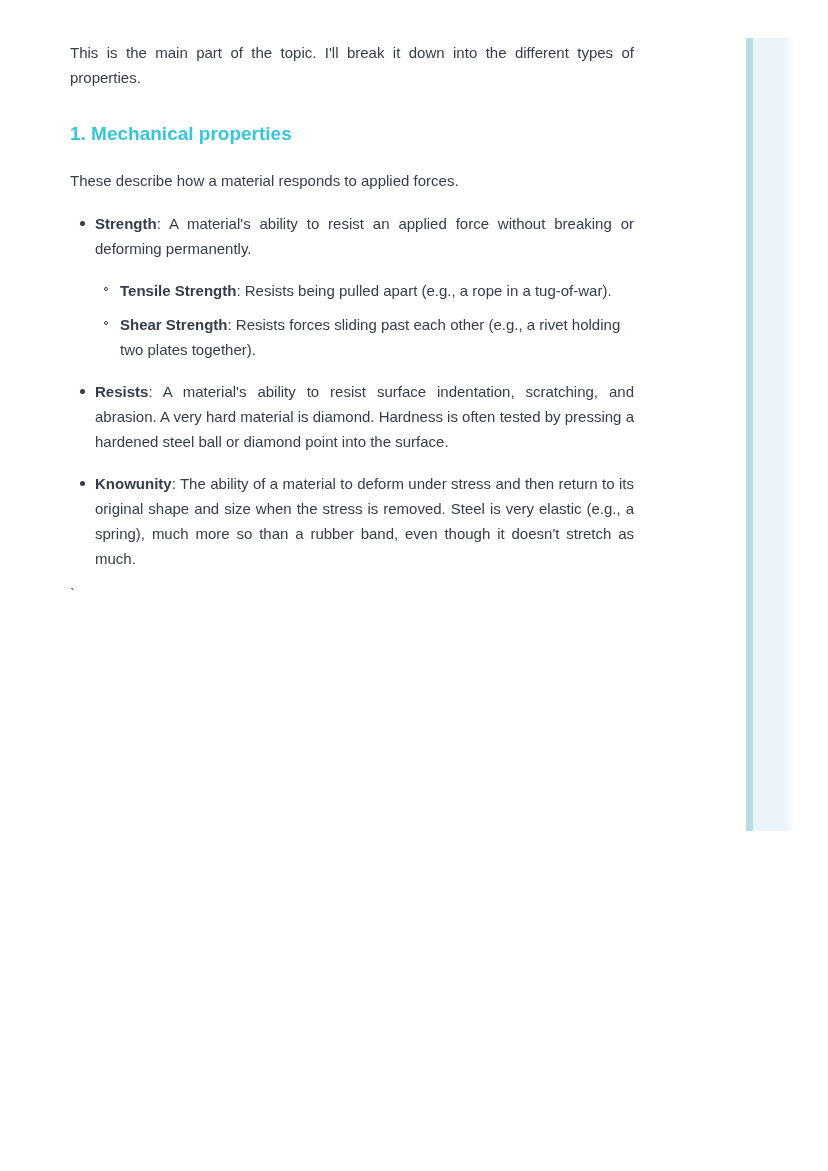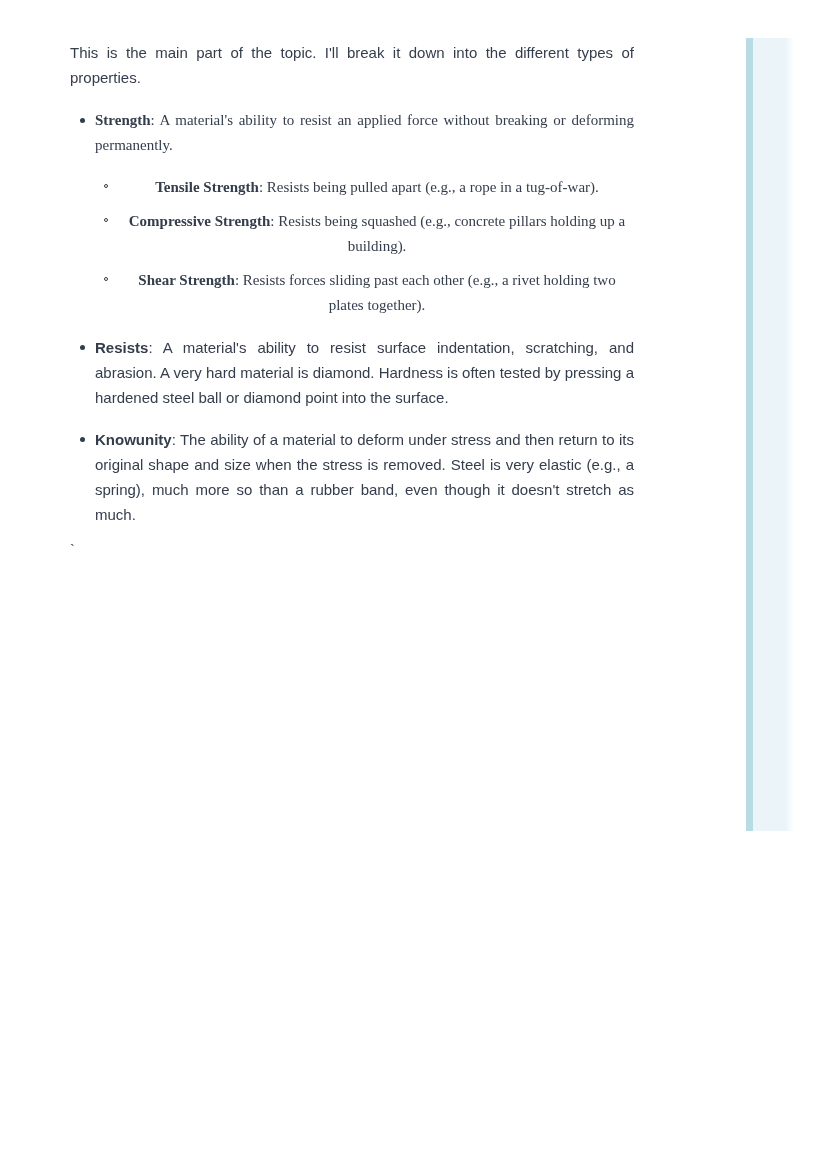--- a/index.html
+++ b/index.html
@@ -41,30 +41,30 @@
   .heading {
     margin: 31px 0 0 0;
     color: #38c5d8;
     font-size: 19px;
     line-height: 26px;
     font-weight: 700;
   }
   .section-desc { margin-top: 21px; }
   .list { list-style: none; margin: 18px 0 0 0; padding: 0; }
   .item { position: relative; padding-left: 25px; margin-top: 17px; }
-  .item:first-child { margin-top: 6px; font-family: Liberation Serif, serif; }
+  .item:first-child { margin-top: 6px; }
   .dot {
     position: absolute; left: 10px; top: 10px;
     width: 5px; height: 5px; border-radius: 50%;
     background: #343d4c;
   }
   .itemtext { margin: 0; }
   .term { font-weight: 700; }
   .sublist { list-style: none; margin: 17px 0 0 0; padding: 0; }
-  .subitem { position: relative; padding-left: 25px; margin-top: 9px; text-align: center; }
+  .subitem { position: relative; padding-left: 25px; margin-top: 9px; }
   .subitem:first-child { margin-top: 0; }
   .ring {
     position: absolute; left: 9px; top: 9px;
     width: 4px; height: 4px;
     border: 1.5px solid #343d4c; border-radius: 50%;
     background: transparent;
   }
   .stray { margin: 10px 0 0 0; color: #343d4c; }
   .footer {
     position: absolute;
@@ -82,35 +82,33 @@
 <body>
 
 <div class="page">
 
   <div class="accent-bar"></div>
 
   <div class="content">
 
     <p class="para justify">This is the main part of the topic. I'll break it down into the different types of properties.</p>
 
+    <h2 class="heading">1. Mechanical properties</h2>
 
+    <p class="para section-desc">These describe how a material responds to applied forces.</p>
 
     <ul class="list">
 
       <li class="item">
         <span class="dot"></span>
         <p class="itemtext justify"><span class="term">Strength</span><span>: A material's ability to resist an applied force without breaking or deforming permanently.</span></p>
         <ul class="sublist">
           <li class="subitem">
             <span class="ring"></span>
             <p class="itemtext"><span class="term">Tensile Strength</span><span>: Resists being pulled apart (e.g., a rope in a tug-of-war).</span></p>
-          </li>
-          <li class="subitem">
-            <span class="ring"></span>
-            <p class="itemtext"><span class="term">Compressive Strength</span><span>: Resists being squashed (e.g., concrete pillars holding up a building).</span></p>
           </li>
           <li class="subitem">
             <span class="ring"></span>
             <p class="itemtext"><span class="term">Shear Strength</span><span>: Resists forces sliding past each other (e.g., a rivet holding two plates together).</span></p>
           </li>
         </ul>
       </li>
 
       <li class="item">
         <span class="dot"></span>

